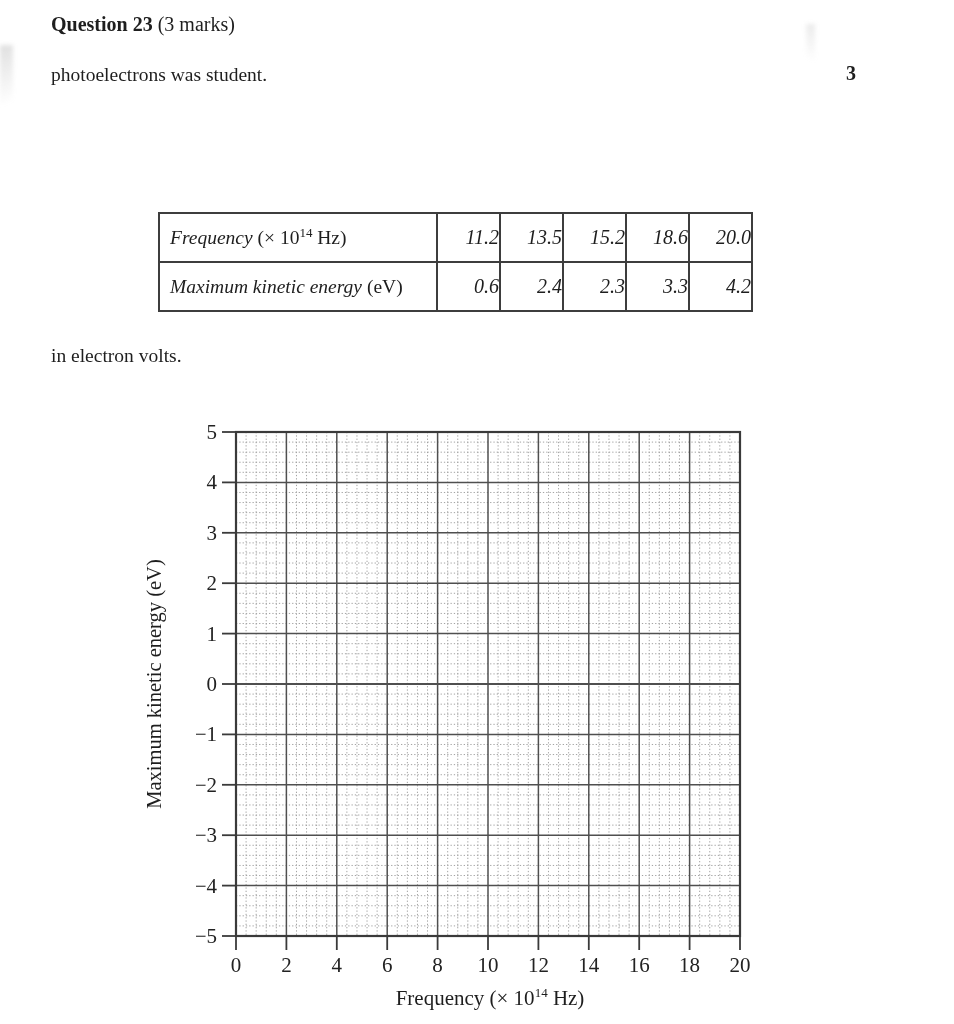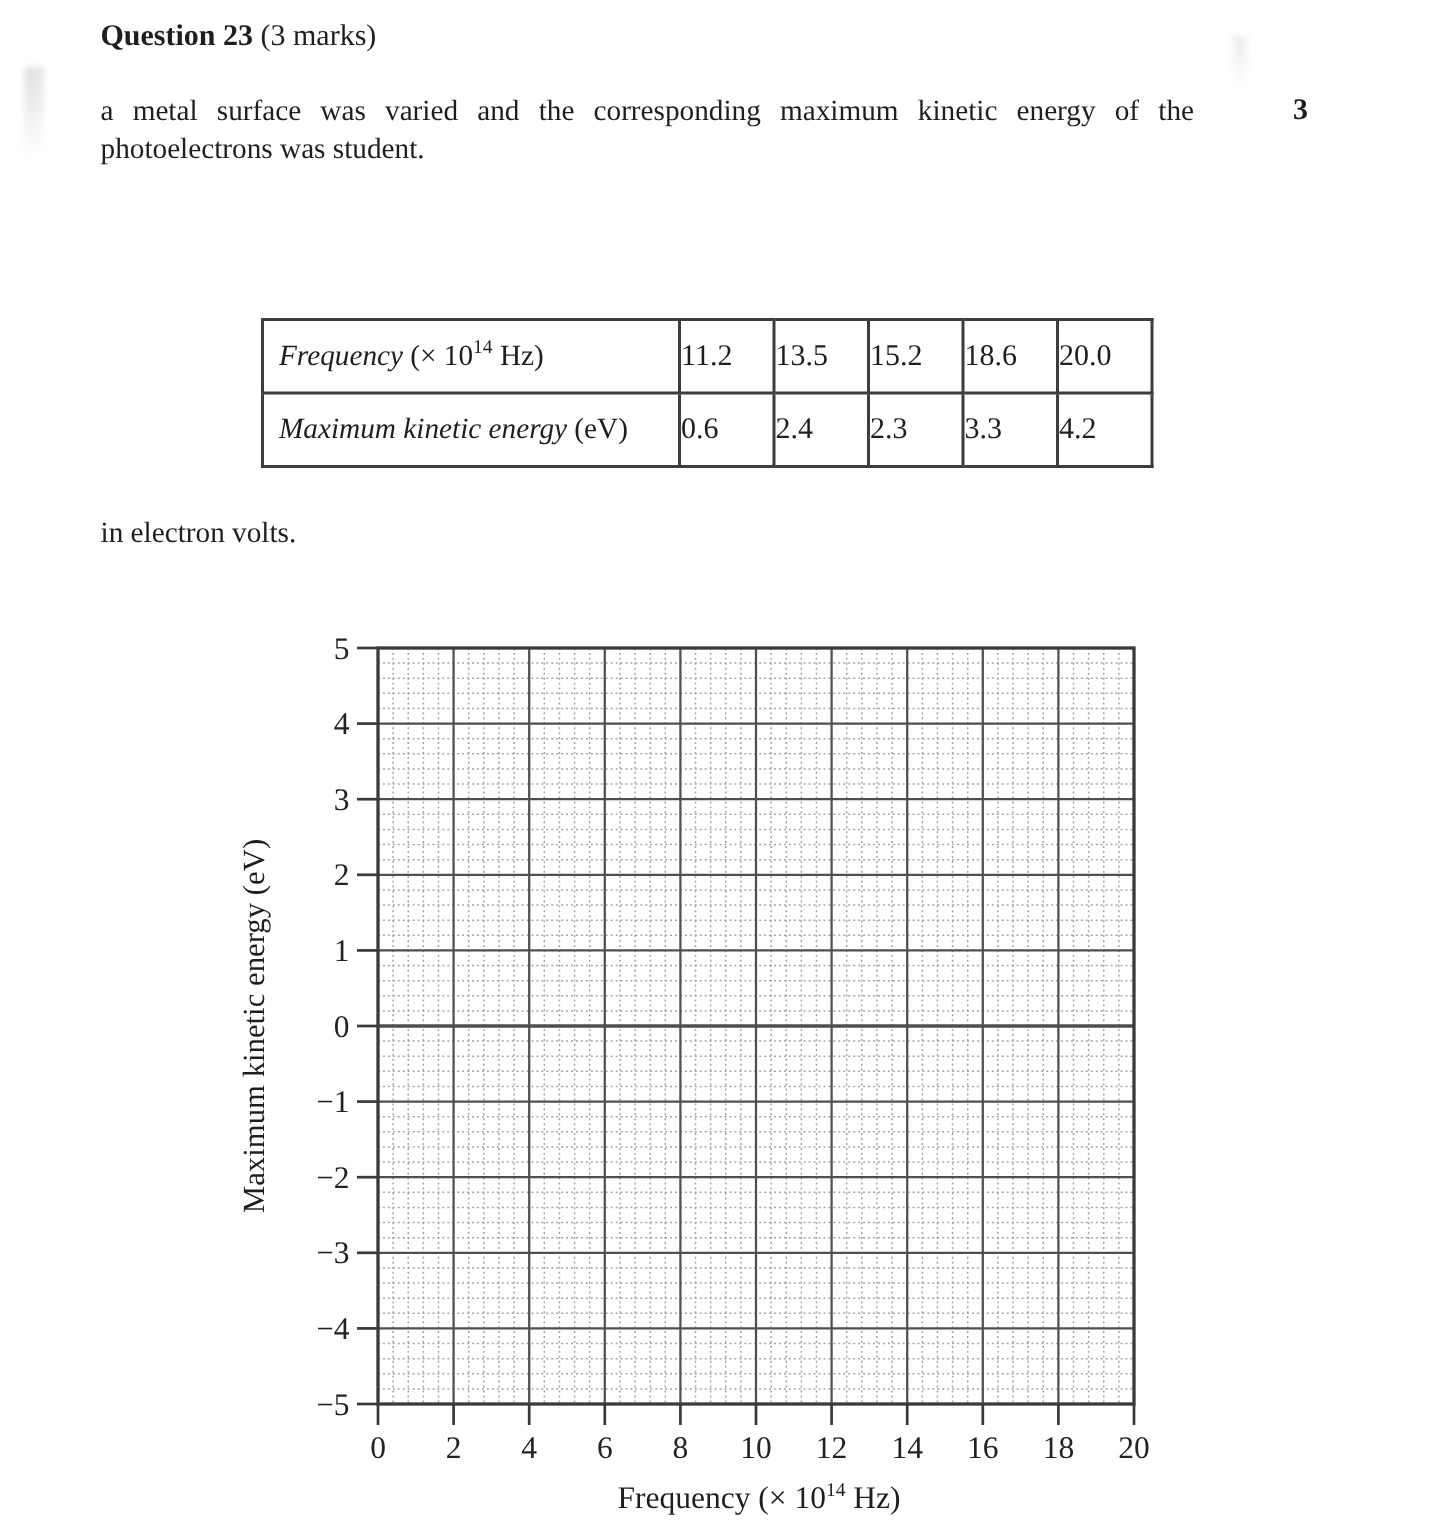--- a/index.html
+++ b/index.html
@@ -4,21 +4,21 @@
 <style>
   * { margin: 0; padding: 0; box-sizing: border-box; }
   html, body { background: #ffffff; }
   body {
     width: 954px; height: 1024px;
     font-family: "Liberation Serif", "DejaVu Serif", serif;
     color: #1e1e1e;
     position: relative;
     overflow: hidden;
   }
-  .page { position: absolute; left: 16px; top: 0; width: 815px; height: 1024px; }
+  .page { position: absolute; left: 0; top: 0; width: 815px; height: 1024px; }
 
   .heading { position: absolute; left: 51px; top: 13px; font-size: 20px; }
   .heading .qnum { font-weight: bold; }
   .heading .marksnote { font-weight: normal; }
 
   .marks-value {
     position: absolute; left: 838px; top: 62px;
     font-size: 20px; font-weight: bold; width: 26px; text-align: center;
   }
 
@@ -37,21 +37,21 @@
   table.data-table td {
     border: 2px solid #3d3d3d;
     height: 49px;
     vertical-align: middle;
     background: #ffffff;
   }
   td.row-label {
     width: 278px; padding-left: 10px; text-align: left; font-size: 19.5px;
   }
   td.row-label .lbl-i { font-style: italic; }
-  td.val-cell { width: 63px; text-align: left; }
+  td.val-cell { width: 63px; text-align: right; font-style: italic; }
   sup.s14 { font-size: 13px; vertical-align: super; line-height: 0; }
 
   .graph-wrap { position: absolute; left: 0; top: 0; }
   #plot-svg { position: absolute; left: 196px; top: 422px; }
 
   .y-axis-label {
     position: absolute;
     left: 6px; top: 671px;
     width: 300px; height: 26px;
     text-align: center;
@@ -85,21 +85,20 @@
 <div class="page">
 
   <div class="smudge smudge-left"></div>
   <div class="smudge smudge-right"></div>
 
   <div class="heading"><span class="qnum">Question 23</span><span class="marksnote"> (3 marks)</span></div>
 
   <div class="marks-value">3</div>
 
   <div class="para" id="intro-para">
-    <div class="jline">a metal surface was varied and the corresponding maximum kinetic energy of the</div>
     <div class="lline">photoelectrons was student.</div>
   </div>
 
 
   <table class="data-table">
     <tbody>
         <tr>
       <td class="row-label"><span class="lbl-i">Frequency</span><span> (× 10</span><sup class="s14">14</sup><span> Hz)</span></td>
       <td class="val-cell">11.2</td>
       <td class="val-cell">13.5</td>

